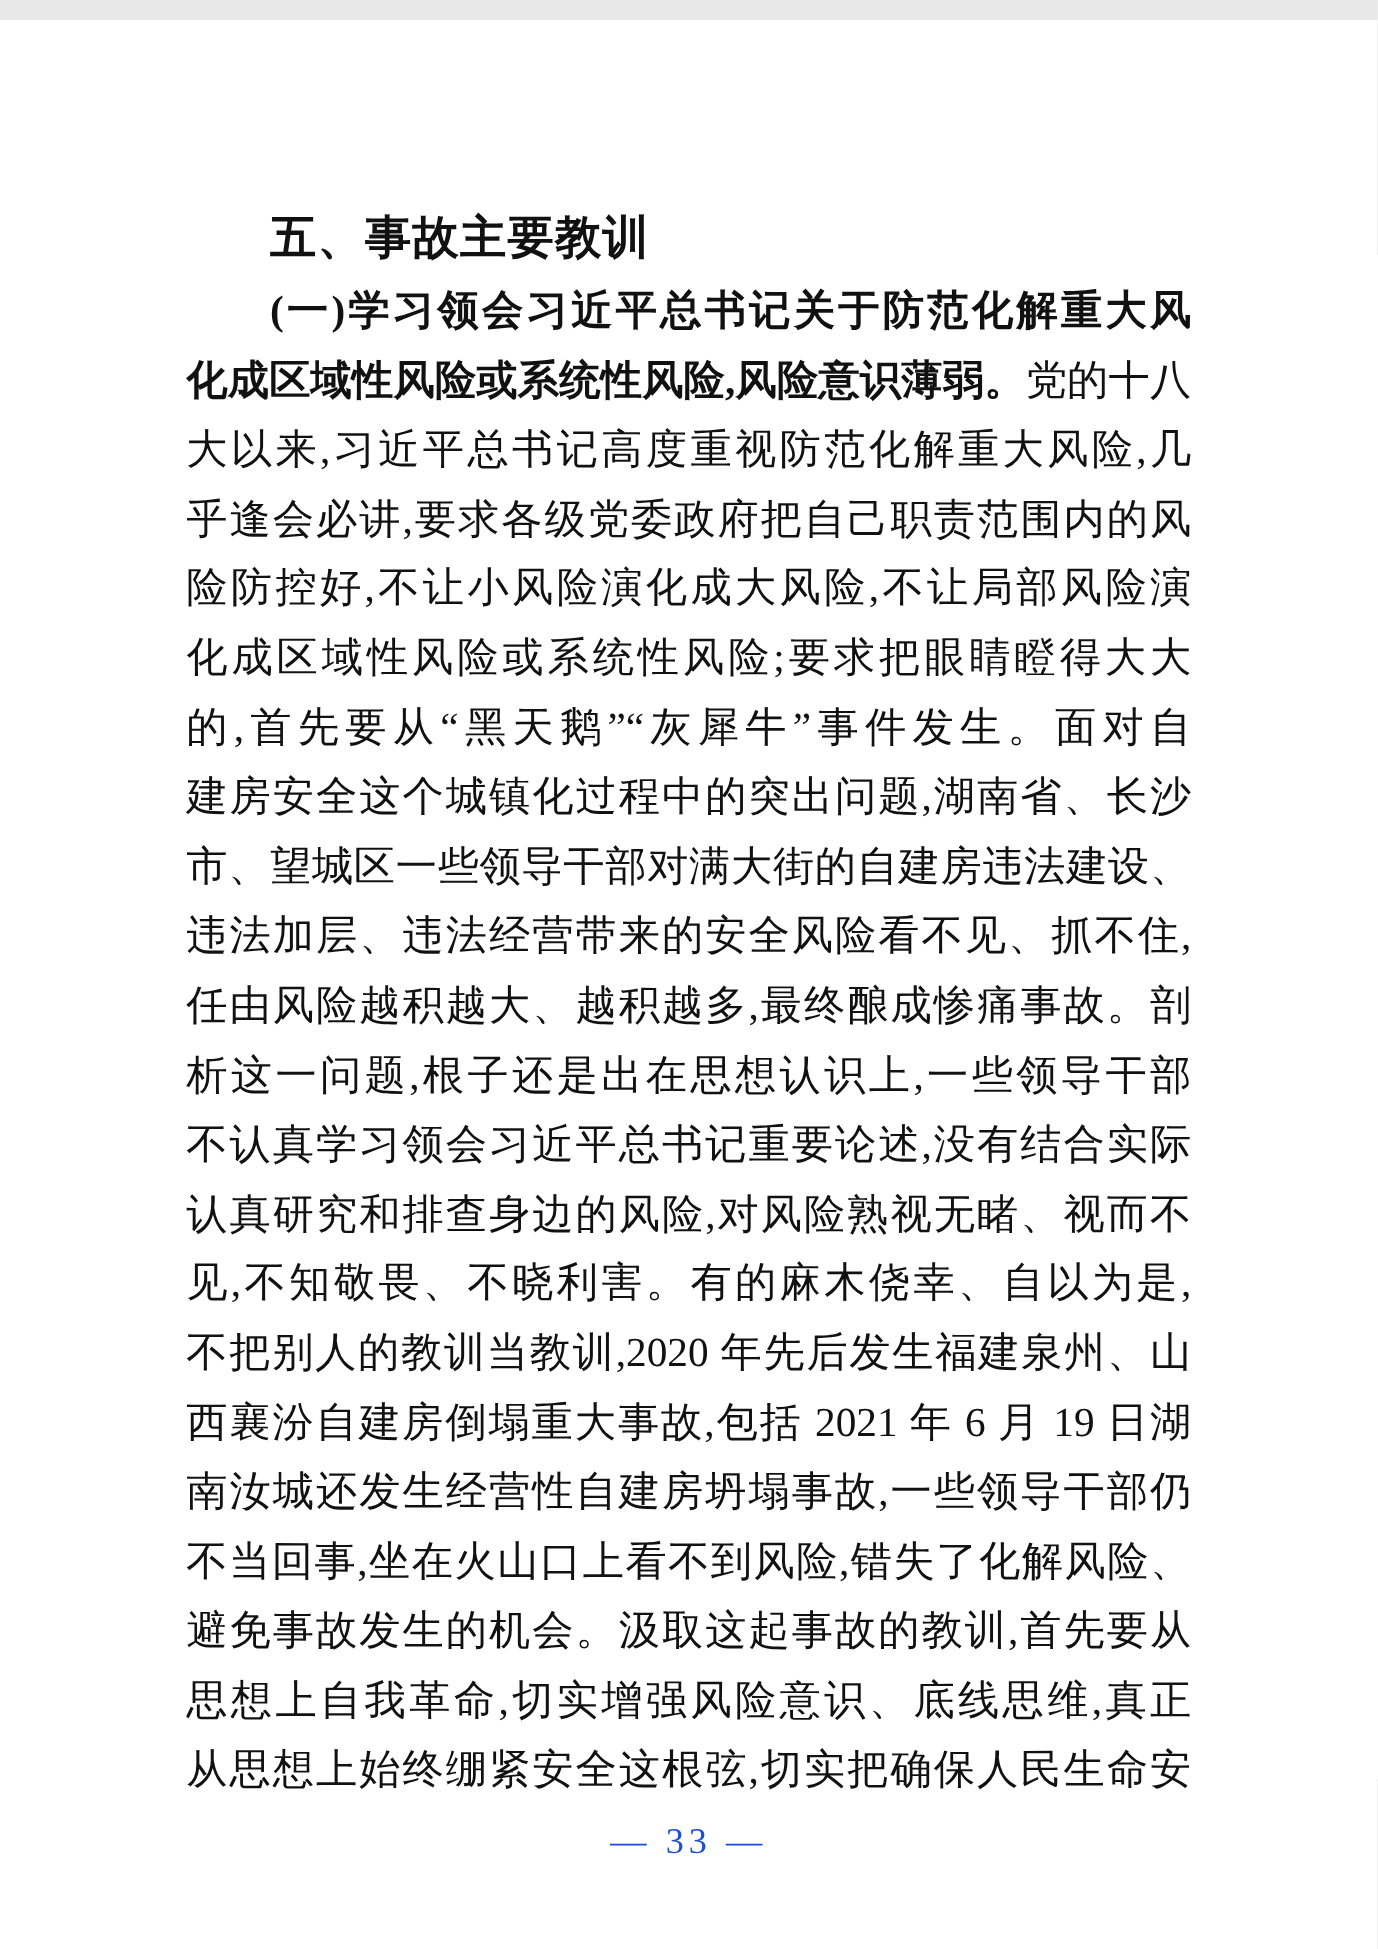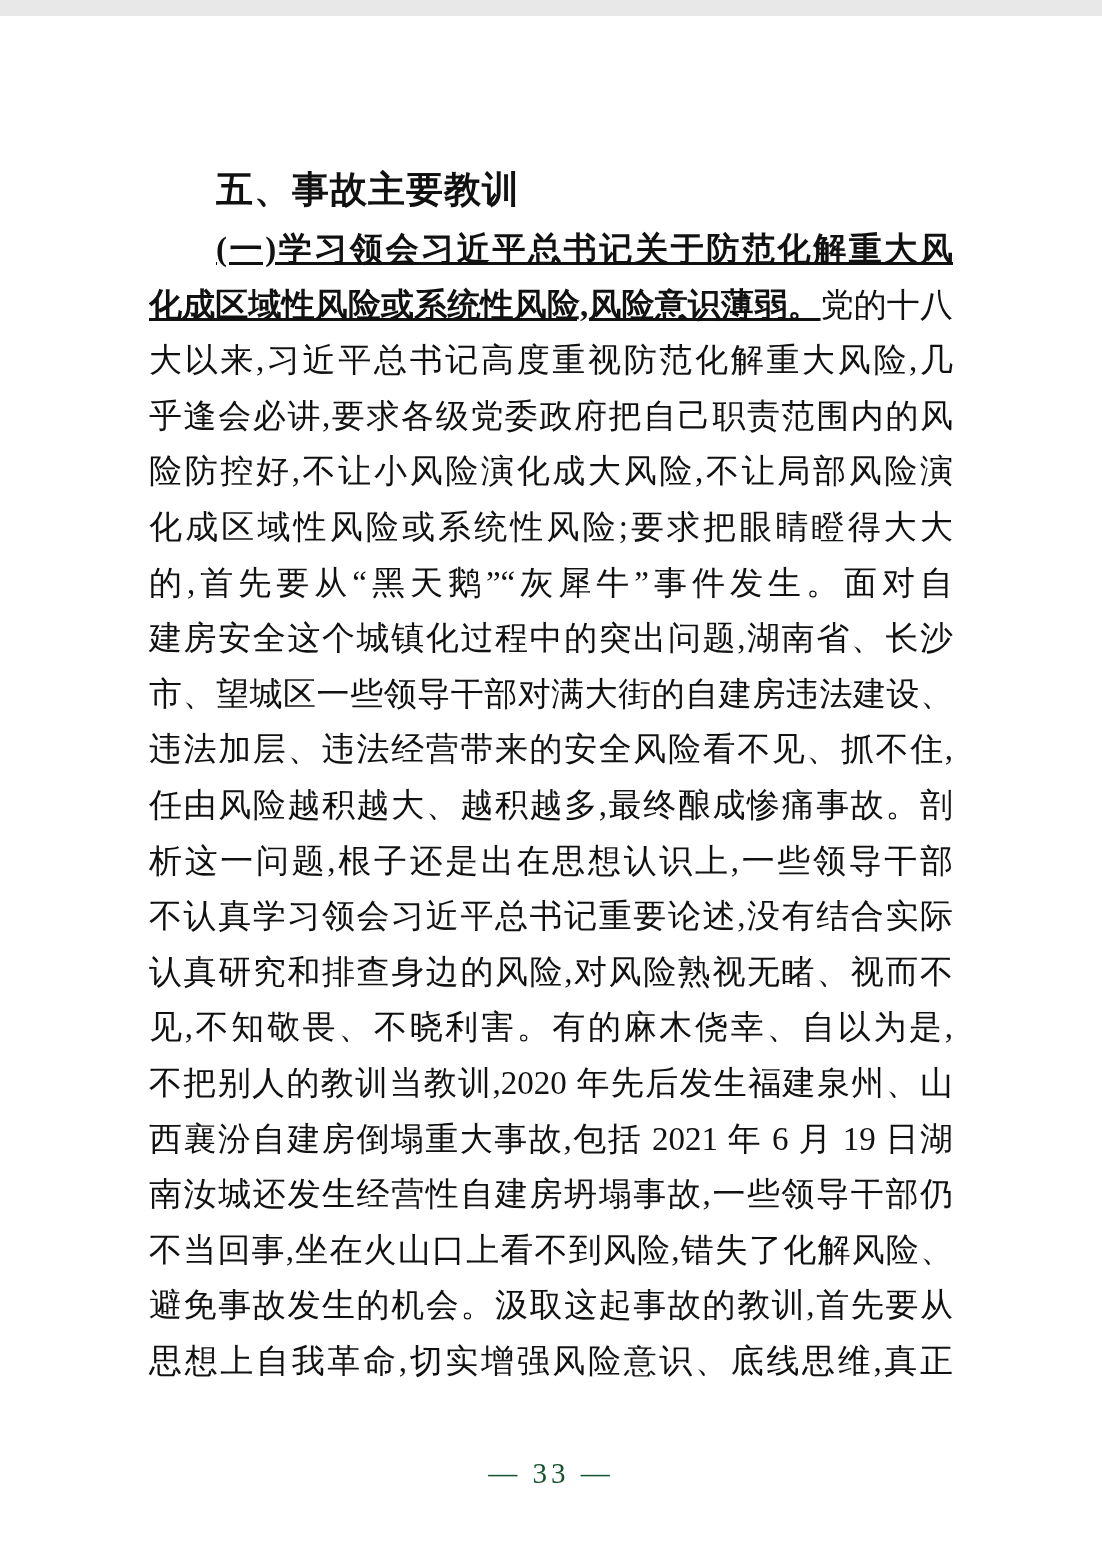--- a/index.html
+++ b/index.html
@@ -44,31 +44,30 @@
     text-align-last: justify;
     -moz-text-align-last: justify;
     white-space: nowrap;
     overflow: hidden;
   }
   .line.indent {
     padding-left: 67px;
   }
   .line .bold {
     font-weight: bold;
-    text-decoration: underline;
   }
   .page-number {
     position: absolute;
     top: 1441px;
     left: 0;
     width: 100%;
     text-align: center;
     font-size: 29px;
     letter-spacing: 4px;
-    color: #14532d;
+    color: #1d4ed8;
   }
 </style>
 </head>
 <body>
 
 <div class="page">
   <div class="content">
     <h1 class="heading">五、事故主要教训</h1>
     <div class="lines">
         <div class="line indent"><span class="bold">(一)学习领会习近平总书记关于防范化解重大风</span></div>
@@ -85,16 +84,17 @@
         <div class="line"><span>析这一问题,根子还是出在思想认识上,一些领导干部</span></div>
         <div class="line"><span>不认真学习领会习近平总书记重要论述,没有结合实际</span></div>
         <div class="line"><span>认真研究和排查身边的风险,对风险熟视无睹、视而不</span></div>
         <div class="line"><span>见,不知敬畏、不晓利害。有的麻木侥幸、自以为是,</span></div>
         <div class="line"><span>不把别人的教训当教训,2020 年先后发生福建泉州、山</span></div>
         <div class="line"><span>西襄汾自建房倒塌重大事故,包括 2021 年 6 月 19 日湖</span></div>
         <div class="line"><span>南汝城还发生经营性自建房坍塌事故,一些领导干部仍</span></div>
         <div class="line"><span>不当回事,坐在火山口上看不到风险,错失了化解风险、</span></div>
         <div class="line"><span>避免事故发生的机会。汲取这起事故的教训,首先要从</span></div>
         <div class="line"><span>思想上自我革命,切实增强风险意识、底线思维,真正</span></div>
+        <div class="line"><span>从思想上始终绷紧安全这根弦,切实把确保人民生命安</span></div>
       </div>
   </div>
   <div class="page-number">— 33 —</div>
 </div>
 
 </body></html>

